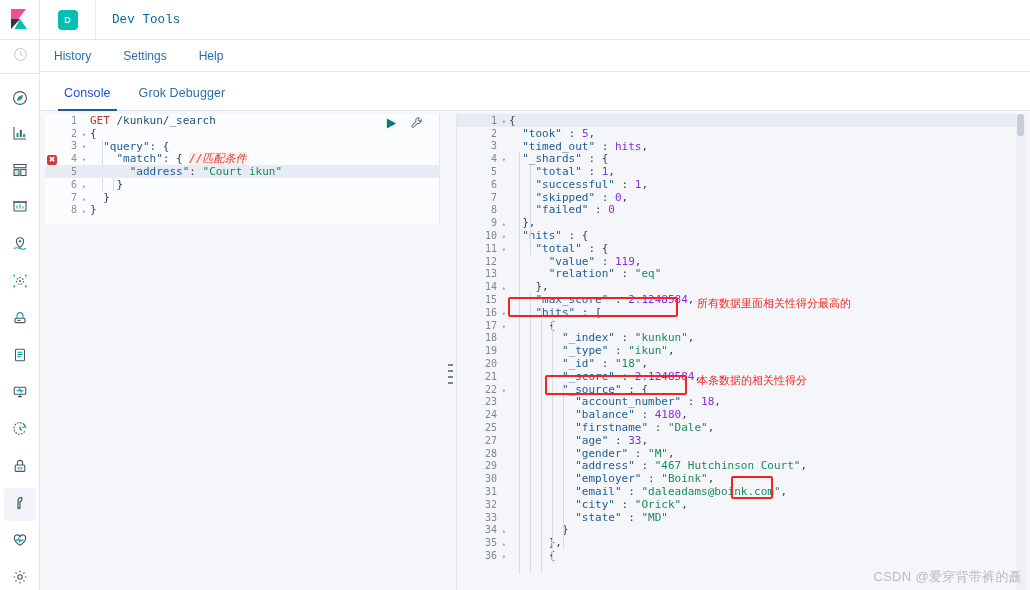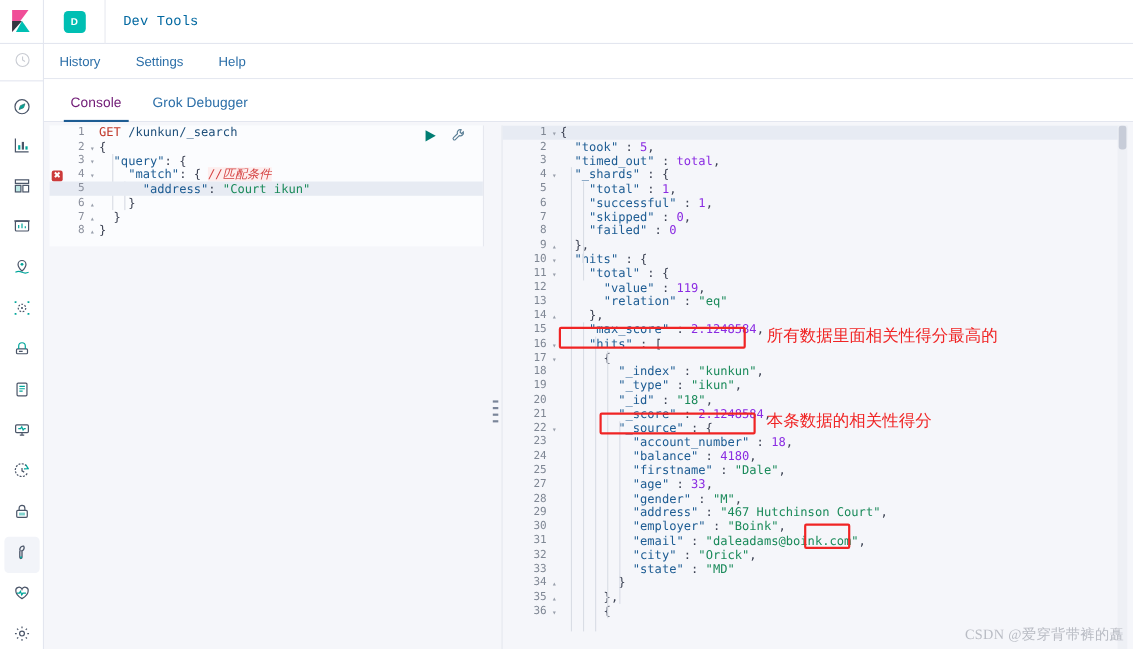--- a/index.html
+++ b/index.html
@@ -66,21 +66,21 @@
   
   .tabs {
     position:absolute; left:40px; top:72px; width:990px; height:39px;
     background:#fff; border-bottom:1px solid #e3e6ef;
     display:flex; align-items:flex-end; padding-left:10px;
   }
   .tab {
     font-size:12.5px; color:#2c6fa8; padding:0 14px 10px 14px;
     position:relative; letter-spacing:0.1px;
   }
-  .tab.active { color:#701a75; }
+  .tab.active { color:#1d4ed8; }
   .tab.active::after {
     content:""; position:absolute; left:8px; right:8px; bottom:-1px; height:2px;
     background:#1d5c93;
   }
 
   
   .console-body {
     position:absolute; left:40px; top:111px; width:990px; height:479px;
     background:#f5f6fa;
   }
@@ -170,27 +170,27 @@
     position:absolute; right:1px; top:0; width:7px; height:22px;
     background:#c7ccd8; border-radius:3px;
   }
 
   
   .anno-box {
     position:absolute; border:2px solid #f02424; border-radius:2px;
     pointer-events:none;
   }
   .anno-text {
-    position:absolute; color:#f02424; font-size:15px;
+    position:absolute; color:#f02424; font-size:11px;
     font-family:"DejaVu Sans", sans-serif; white-space:nowrap;
   }
   .watermark {
     position:absolute; right:8px; bottom:4px;
     color:#b9bcc4; font-size:13px; letter-spacing:0.3px;
-    font-family:Liberation Serif, serif;
+    font-family:Liberation Sans, sans-serif;
   }
 </style>
 </head>
 <body>
 
 <div id="app">
 
   <div class="topbar">
     <div class="logo-cell">
       <span class="kibana-logo">
@@ -403,21 +403,21 @@
           <i></i>
           <i></i>
           <i></i>
       </div>
     </div>
 
     <div class="output-pane">
       <div id="output-lines">
           <div class="out-line hl"><div class="out-gut">1<span class="out-fold">▾</span></div><div class="out-code"><span class="tk-punc">{</span></div></div>
           <div class="out-line"><div class="out-gut">2</div><div class="out-code"><span class="tk-punc">  </span><span class="tk-key">"took"</span><span class="tk-punc"> : </span><span class="tk-num">5</span><span class="tk-punc">,</span></div></div>
-          <div class="out-line"><div class="out-gut">3</div><div class="out-code"><span class="tk-punc">  </span><span class="tk-key">"timed_out"</span><span class="tk-punc"> : </span><span class="tk-bool">total</span><span class="tk-punc">,</span></div></div>
+          <div class="out-line"><div class="out-gut">3</div><div class="out-code"><span class="tk-punc">  </span><span class="tk-key">"timed_out"</span><span class="tk-punc"> : </span><span class="tk-bool">hits</span><span class="tk-punc">,</span></div></div>
           <div class="out-line"><div class="out-gut">4<span class="out-fold">▾</span></div><div class="out-code"><span class="tk-punc">  </span><span class="tk-key">"_shards"</span><span class="tk-punc"> : {</span></div></div>
           <div class="out-line"><div class="out-gut">5</div><div class="out-code"><span class="tk-punc">    </span><span class="tk-key">"total"</span><span class="tk-punc"> : </span><span class="tk-num">1</span><span class="tk-punc">,</span></div></div>
           <div class="out-line"><div class="out-gut">6</div><div class="out-code"><span class="tk-punc">    </span><span class="tk-key">"successful"</span><span class="tk-punc"> : </span><span class="tk-num">1</span><span class="tk-punc">,</span></div></div>
           <div class="out-line"><div class="out-gut">7</div><div class="out-code"><span class="tk-punc">    </span><span class="tk-key">"skipped"</span><span class="tk-punc"> : </span><span class="tk-num">0</span><span class="tk-punc">,</span></div></div>
           <div class="out-line"><div class="out-gut">8</div><div class="out-code"><span class="tk-punc">    </span><span class="tk-key">"failed"</span><span class="tk-punc"> : </span><span class="tk-num">0</span></div></div>
           <div class="out-line"><div class="out-gut">9<span class="out-fold">▴</span></div><div class="out-code"><span class="tk-punc">  },</span></div></div>
           <div class="out-line"><div class="out-gut">10<span class="out-fold">▾</span></div><div class="out-code"><span class="tk-punc">  </span><span class="tk-key">"hits"</span><span class="tk-punc"> : {</span></div></div>
           <div class="out-line"><div class="out-gut">11<span class="out-fold">▾</span></div><div class="out-code"><span class="tk-punc">    </span><span class="tk-key">"total"</span><span class="tk-punc"> : {</span></div></div>
           <div class="out-line"><div class="out-gut">12</div><div class="out-code"><span class="tk-punc">      </span><span class="tk-key">"value"</span><span class="tk-punc"> : </span><span class="tk-num">119</span><span class="tk-punc">,</span></div></div>
           <div class="out-line"><div class="out-gut">13</div><div class="out-code"><span class="tk-punc">      </span><span class="tk-key">"relation"</span><span class="tk-punc"> : </span><span class="tk-str">"eq"</span></div></div>

